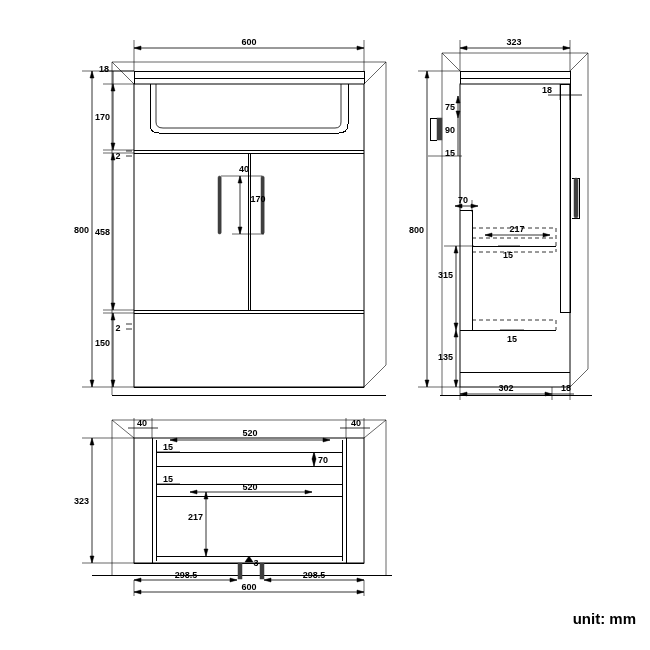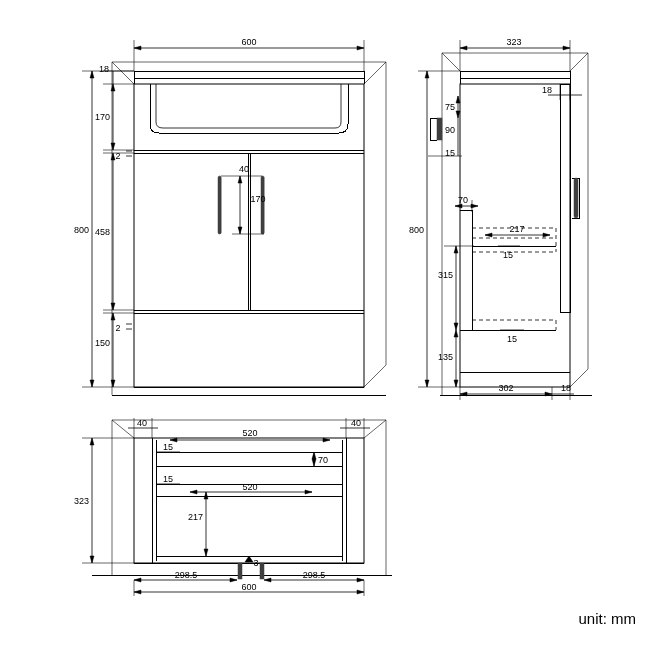--- a/index.html
+++ b/index.html
@@ -11,20 +11,21 @@
     width: 650px;
     height: 650px;
     font-family: "Liberation Sans", sans-serif;
     color: #000000;
     overflow: hidden;
   }
   #stage {
     position: relative;
     width: 650px;
     height: 650px;
+    font-weight: bold;
   }
   svg#drawing {
     position: absolute;
     left: 0;
     top: 0;
     width: 650px;
     height: 650px;
   }
   .dim-text {
     font-family: "Liberation Sans", sans-serif;

